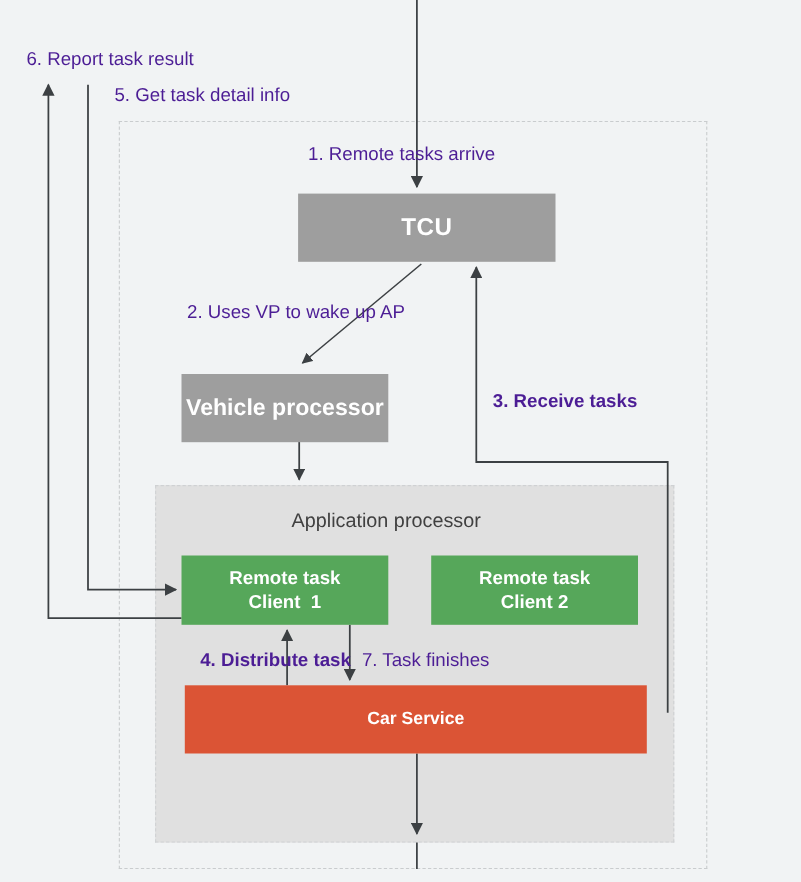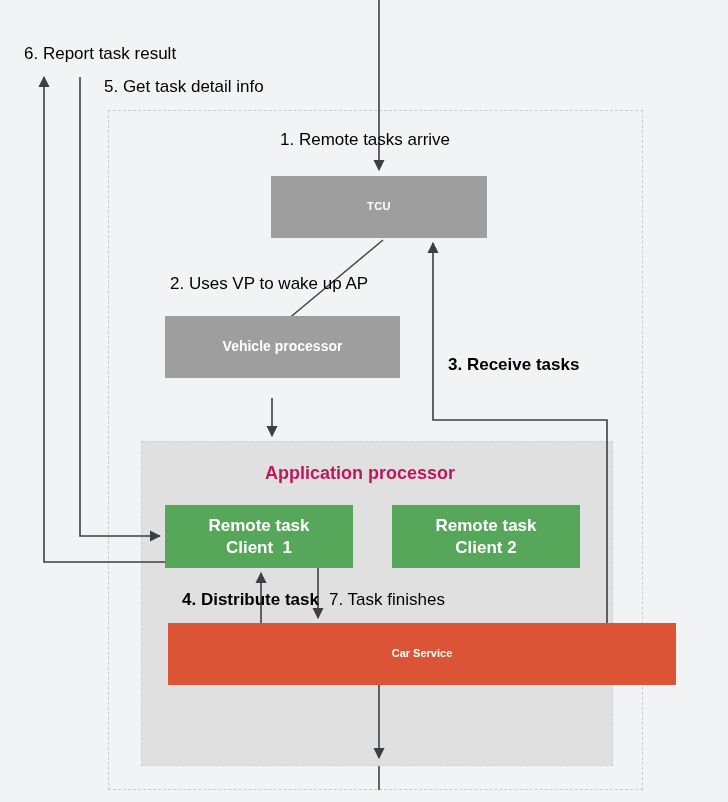--- a/index.html
+++ b/index.html
@@ -22,42 +22,42 @@
     line-height:1.25;
     box-sizing:border-box;
     white-space:pre;
   }
   .node.gray{background:#9e9e9e;}
   .node.green{background:#56a75a;}
   .node.red{background:#db5435;}
 
   .label{
     position:absolute;
-    color:#000000;
+    color:#4c1d95;
     white-space:pre;
     line-height:1.2;
   }
   .label.bold{font-weight:bold;}
 
-  #tcu{left:271px;top:176px;width:216px;height:62px;font-size:11px;letter-spacing:.4px;}
-  #vehicle-processor{left:165px;top:316px;width:235px;height:62px;font-size:14px;}
+  #tcu{left:271px;top:176px;width:234px;height:62px;font-size:22px;letter-spacing:.4px;}
+  #vehicle-processor{left:165px;top:340px;width:188px;height:62px;font-size:21px;}
   #client1{left:165px;top:505px;width:188px;height:63px;font-size:17px;}
   #client2{left:392px;top:505px;width:188px;height:63px;font-size:17px;}
-  #car-service{left:168px;top:623px;width:508px;height:62px;font-size:11px;}
+  #car-service{left:168px;top:623px;width:420px;height:62px;font-size:16px;}
 
   #outer-region{
     position:absolute;left:108px;top:110px;width:535px;height:680px;
     border:1px dashed #c9ccce;box-sizing:border-box;background:transparent;
   }
   #ap-region{
     position:absolute;left:141px;top:441px;width:472px;height:325px;
     border:1px dashed #cfd1d3;box-sizing:border-box;background:#e0e0e0;
   }
   #ap-title{
-    left:265px;top:463px;font-size:18px;font-weight:bold;color:#be185d;
+    left:265px;top:463px;font-size:18px;font-weight:normal;color:#404040;
   }
 
   #lbl-6{left:24px;top:44px;font-size:17px;}
   #lbl-5{left:104px;top:77px;font-size:17px;}
   #lbl-1{left:280px;top:130px;font-size:17px;}
   #lbl-2{left:170px;top:274px;font-size:17px;}
   #lbl-3{left:448px;top:355px;font-size:17px;font-weight:bold;}
   #lbl-4{left:150px;top:590px;font-size:17px;font-weight:bold;margin-left:32px;}
   #lbl-7{left:329px;top:590px;font-size:17px;}
   #lbl-8{left:285px;top:710px;font-size:17px;font-weight:bold;}

